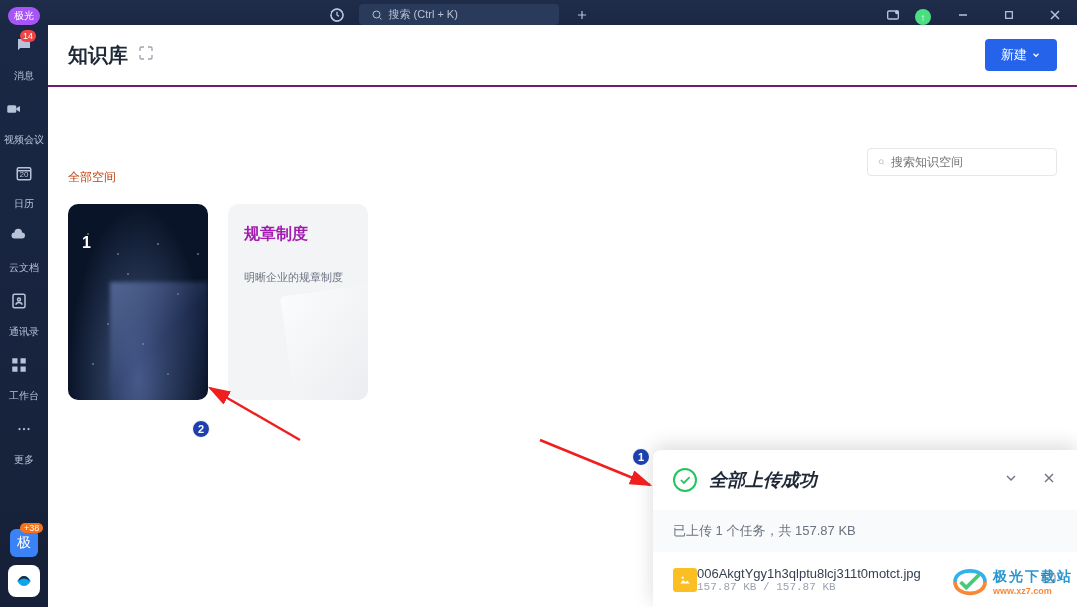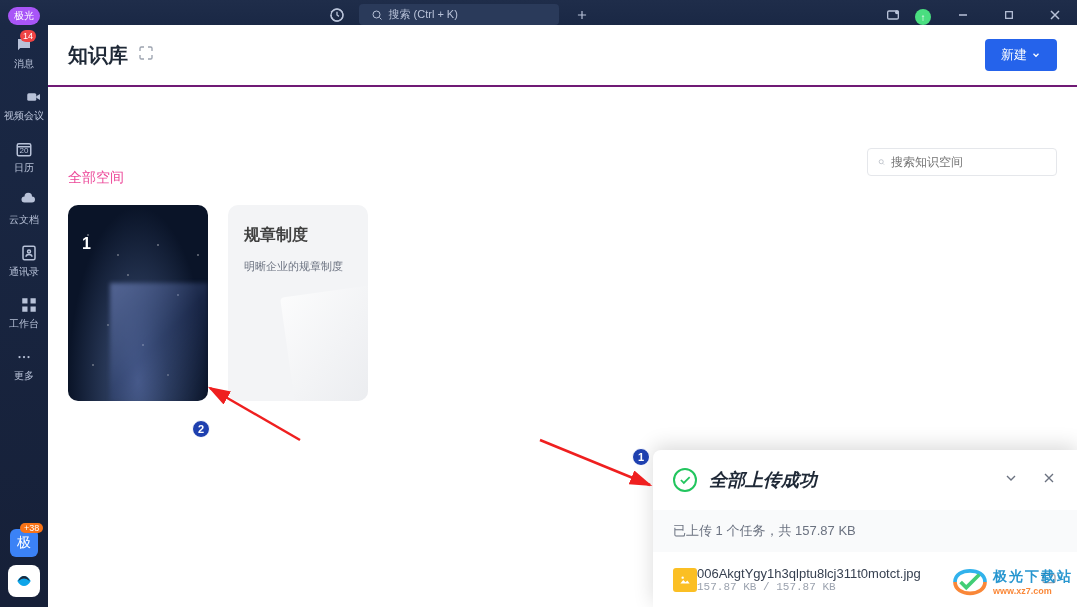--- a/index.html
+++ b/index.html
@@ -10,40 +10,40 @@
 .titlebar .brand { background: #a855f7; color: #fff; padding: 2px 6px; border-radius: 10px; font-size: 10px; }
 .titlebar .spacer { flex: 1; }
 .titlebar .icon-btn { width: 28px; height: 20px; display: flex; align-items: center; justify-content: center; color: #b8c2d8; cursor: pointer; }
 .titlebar .search-pill { background: #2a3a5a; border-radius: 4px; padding: 3px 12px; display: flex; align-items: center; gap: 6px; min-width: 200px; }
 .titlebar .plus-btn { width: 30px; display: flex; justify-content: center; }
 .titlebar .green-dot { width: 16px; height: 16px; background: #4ade80; border-radius: 50%; display: flex; align-items: center; justify-content: center; color: #fff; font-size: 10px; font-weight: bold; }
 .titlebar .win-ctrl { margin-left: 10px; }
 
 
 .sidebar { position: absolute; left: 0; top: 25px; bottom: 0; width: 48px; background: linear-gradient(180deg, #1a2845 0%, #162038 100%); display: flex; flex-direction: column; align-items: center; padding-top: 10px; gap: 16px; color: #b8c2d8; font-size: 10px; }
-.sidebar .nav-item { display: flex; flex-direction: column; align-items: flex-end; gap: 2px; cursor: pointer; position: relative; }
+.sidebar .nav-item { display: flex; flex-direction: column; align-items: flex-start; gap: 14px; cursor: pointer; position: relative; }
 .sidebar .nav-icon { width: 20px; height: 20px; display: flex; align-items: center; justify-content: center; }
 .sidebar .badge { position: absolute; top: -5px; right: -2px; background: #ef4444; color: #fff; font-size: 9px; padding: 0 3px; border-radius: 7px; line-height: 12px; min-width: 14px; text-align: center; }
 .sidebar .bottom-area { margin-top: auto; margin-bottom: 10px; display: flex; flex-direction: column; align-items: center; gap: 8px; }
 .sidebar .orange-badge { background: #f97316; color: #fff; font-size: 9px; padding: 0 4px; border-radius: 7px; position: absolute; top: -6px; left: 10px; }
 .sidebar .ji-avatar { width: 28px; height: 28px; background: #3b82f6; border-radius: 6px; color: #fff; display: flex; align-items: center; justify-content: center; font-size: 14px; position: relative; }
 .sidebar .app-box { width: 32px; height: 32px; background: #fff; border-radius: 8px; display: flex; align-items: center; justify-content: center; }
 .sidebar .app-box svg { width: 20px; height: 20px; }
 
 
 .main { position: absolute; left: 48px; top: 25px; right: 0; bottom: 0; background: #fff; }
 .header { height: 62px; border-bottom: 2px solid #701a75; display: flex; align-items: center; padding: 0 20px; }
 .header h1 { font-size: 20px; font-weight: 600; color: #1f2937; }
 .header .expand-icon { margin-left: 10px; color: #9ca3af; cursor: pointer; }
 .header .spacer { flex: 1; }
 .header .new-btn { background: #2563eb; color: #fff; border: none; padding: 7px 16px; border-radius: 4px; font-size: 13px; display: flex; align-items: center; gap: 4px; cursor: pointer; }
 
 .content { padding: 20px; }
 .section-head { display: flex; align-items: center; margin: 30px 0 18px; }
-.section-head h2 { font-size: 14px; color: #ec4899; font-weight: 500; margin-top: 32px; }
+.section-head h2 { font-size: 12px; color: #c2410c; font-weight: 500; margin-top: 32px; }
 .section-head .spacer { flex: 1; }
 .search-box { border: 1px solid #e5e7eb; border-radius: 4px; padding: 6px 10px; display: flex; align-items: center; gap: 6px; width: 190px; }
 .search-box input { border: none; outline: none; font-size: 12px; flex: 1; color: #14532d; }
 
 .cards { display: flex; gap: 20px; }
 .card { width: 140px; height: 196px; border-radius: 10px; overflow: hidden; cursor: pointer; position: relative; }
 .card-dark { background: radial-gradient(ellipse at 50% 90%, #4a5d8a 0%, #2a3a5a 30%, #0a1428 70%); }
 .card-dark .stars { position: absolute; inset: 0; background-image:
   radial-gradient(1px 1px at 20px 30px, #fff, transparent),
   radial-gradient(1px 1px at 60px 70px, #eee, transparent),
@@ -52,21 +52,21 @@
   radial-gradient(1px 1px at 110px 90px, #fff, transparent),
   radial-gradient(1px 1px at 25px 160px, #eee, transparent),
   radial-gradient(1px 1px at 75px 140px, #fff, transparent),
   radial-gradient(1px 1px at 100px 170px, #ddd, transparent),
   radial-gradient(1px 1px at 130px 50px, #fff, transparent),
   radial-gradient(1px 1px at 50px 50px, #eee, transparent);
 }
 .card-dark .nebula { position: absolute; left: 30%; top: 40%; right: 0; bottom: 0; background: linear-gradient(135deg, rgba(120,140,200,0.6), rgba(60,80,140,0.3), transparent); filter: blur(2px); }
 .card-dark .num { position: absolute; top: 30px; left: 14px; color: #fff; font-size: 16px; font-weight: 600; }
 .card-light { background: #f3f4f6; padding: 20px 16px; }
-.card-light .title { font-size: 16px; font-weight: 600; color: #404040; margin-bottom: 12px; }
+.card-light .title { font-size: 16px; font-weight: 600; color: #a21caf; margin-bottom: 24px; }
 .card-light .desc { font-size: 11px; color: #6b7280; line-height: 1.6; }
 .card-light .deco { position: absolute; right: -10px; bottom: -10px; width: 90px; height: 120px; background: linear-gradient(135deg, #fff 0%, #e5e7eb 100%); border-radius: 4px; transform: rotate(-8deg); opacity: 0.7; }
 
 
 .upload-panel { position: absolute; right: 0; bottom: 0; width: 424px; background: #fff; box-shadow: 0 -4px 20px rgba(0,0,0,0.15); border-top-left-radius: 8px; }
 .upload-head { display: flex; align-items: center; padding: 18px 20px; gap: 12px; font-style: italic; }
 .check-circle { width: 24px; height: 24px; border: 2px solid #22c55e; border-radius: 50%; display: flex; align-items: center; justify-content: center; color: #22c55e; }
 .upload-head h3 { font-size: 18px; font-weight: 600; color: #1f2937; flex: 1; }
 .upload-head .ctrl { color: #6b7280; cursor: pointer; margin-left: 10px; }
 .upload-summary { padding: 12px 20px; font-size: 13px; color: #6b7280; background: #f9fafb; }

